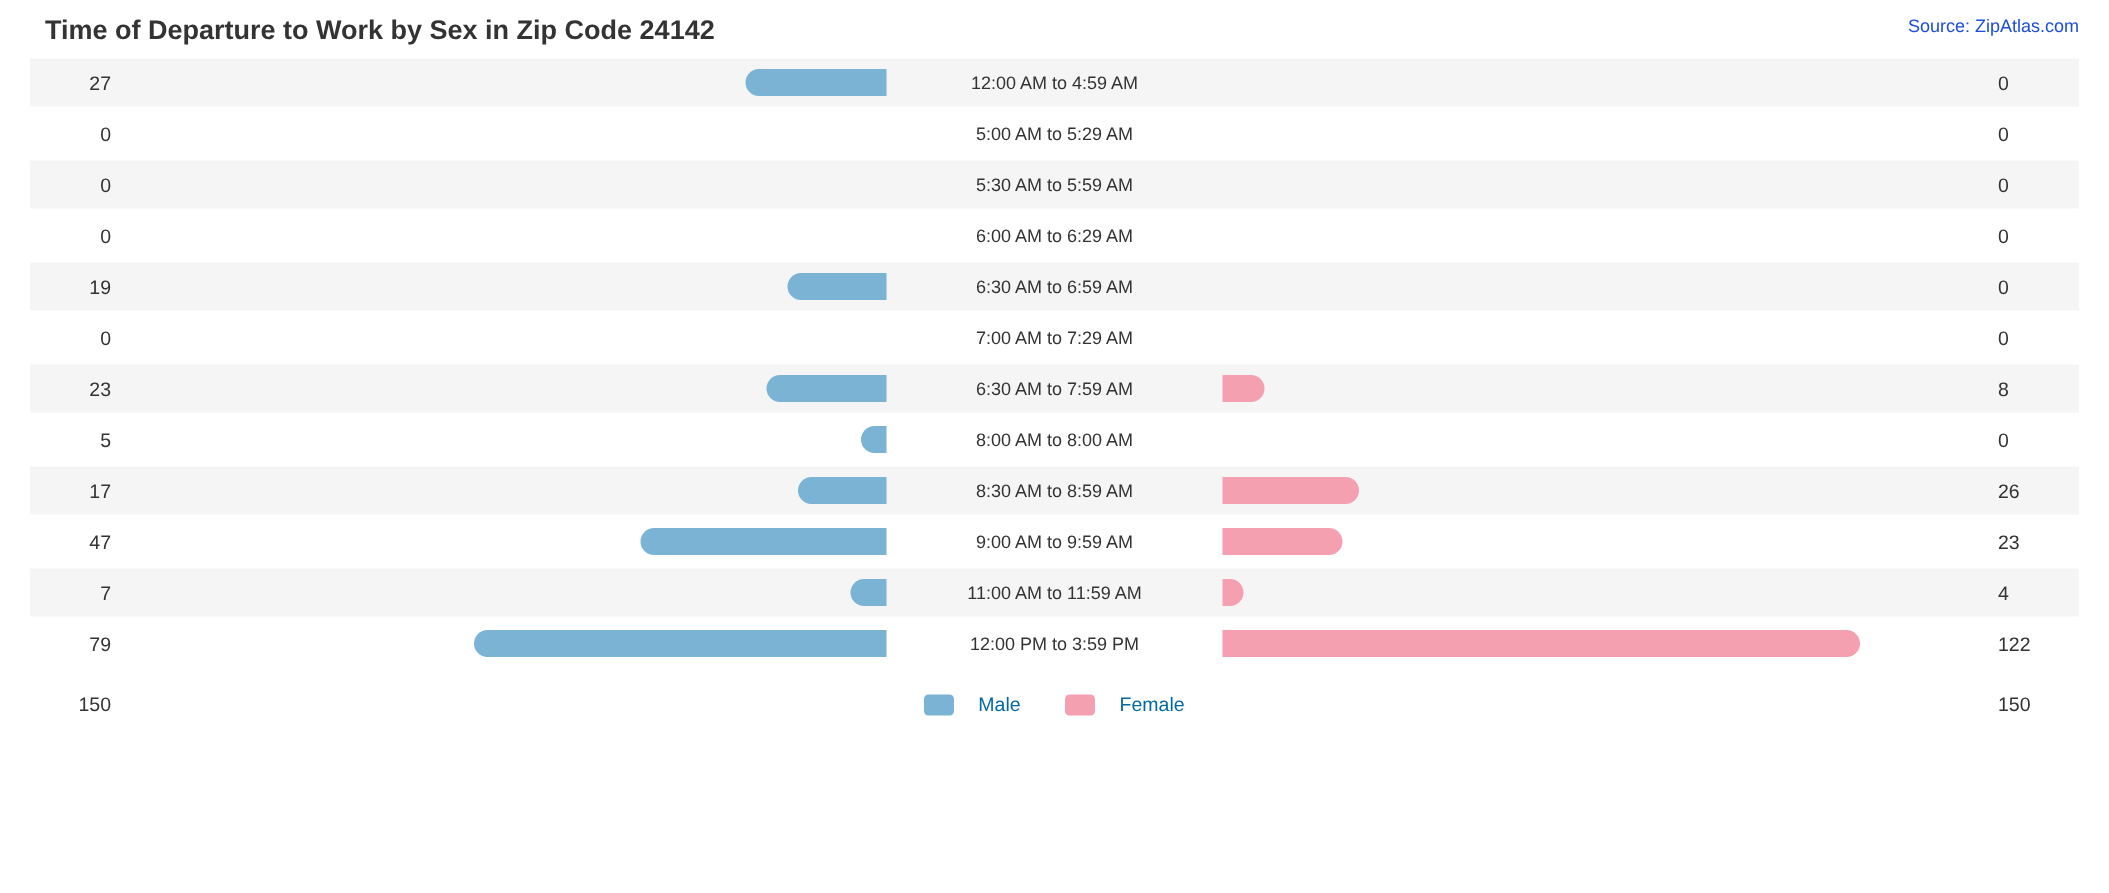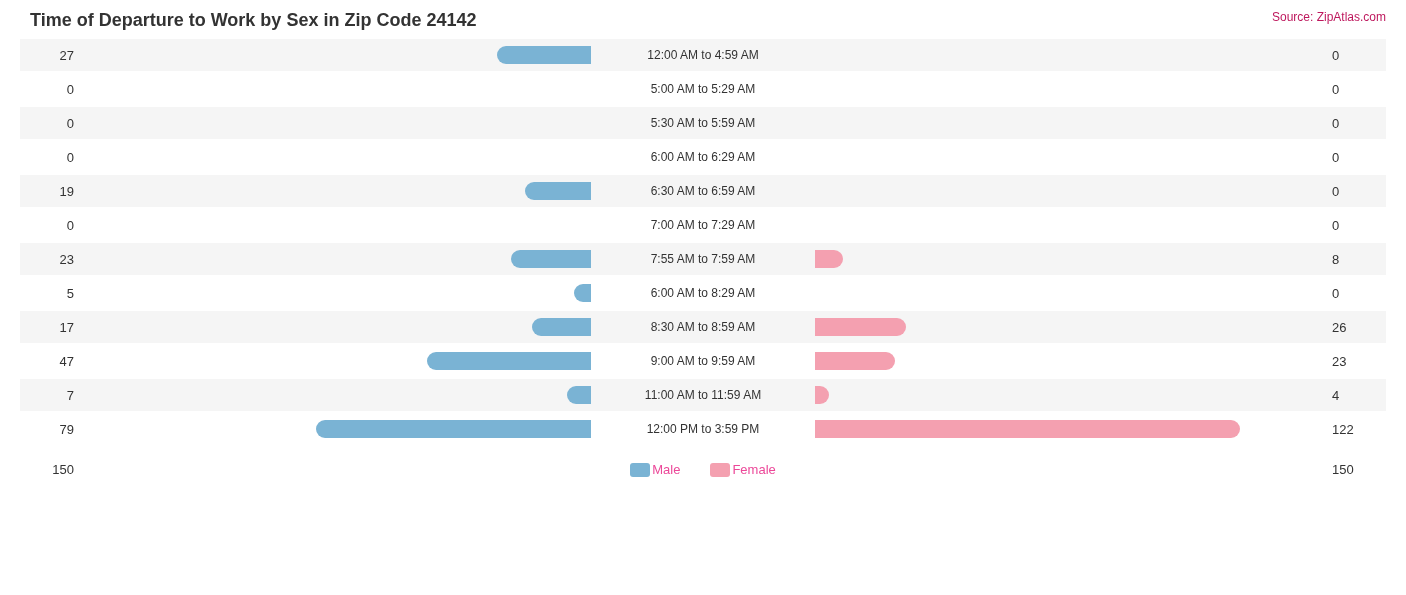--- a/index.html
+++ b/index.html
@@ -21,21 +21,21 @@
       font-weight: bold;
       color: #333;
       margin-bottom: 8px;
       padding-left: 10px;
     }
     .source-text {
       position: absolute;
       top: 10px;
       right: 20px;
       font-size: 12px;
-      color: #be185d;
+      color: #1d4ed8;
     }
     .chart-area {
       position: relative;
       width: 100%;
     }
     .bar-row {
       display: flex;
       align-items: center;
       height: 32px;
       margin-bottom: 2px;
@@ -118,23 +118,23 @@
     .axis-center {
       flex: 1;
       display: flex;
       justify-content: center;
       align-items: center;
       gap: 30px;
     }
     .legend-item {
       display: flex;
       align-items: center;
-      gap: 2px;
-      font-size: 13px;
-      color: #ec4899;
+      gap: 16px;
+      font-size: 13px;
+      color: #0369a1;
     }
     .legend-box {
       width: 20px;
       height: 14px;
       border-radius: 3px;
     }
     .axis-right {
       width: 60px;
       text-align: left;
       font-size: 13px;
@@ -226,34 +226,34 @@
       </div>
     </div>
     <div class="right-value">0</div>
   </div>
       <div class="bar-row">
     <div class="left-value">23</div>
     <div class="bars-center">
       <div class="left-bar-wrap">
         <div class="bar-male" style="width:80px;"></div>
       </div>
-      <div class="label-wrap">7:55 AM to 7:59 AM</div>
+      <div class="label-wrap">6:30 AM to 7:59 AM</div>
       <div class="right-bar-wrap">
         <div class="bar-female" style="width:28px;"></div>
       </div>
     </div>
     <div class="right-value">8</div>
   </div>
       <div class="bar-row">
     <div class="left-value">5</div>
     <div class="bars-center">
       <div class="left-bar-wrap">
         <div class="bar-male" style="width:17px;"></div>
       </div>
-      <div class="label-wrap">6:00 AM to 8:29 AM</div>
+      <div class="label-wrap">8:00 AM to 8:00 AM</div>
       <div class="right-bar-wrap">
         <div class="bar-female" style="width:0px;"></div>
       </div>
     </div>
     <div class="right-value">0</div>
   </div>
       <div class="bar-row">
     <div class="left-value">17</div>
     <div class="bars-center">
       <div class="left-bar-wrap">

